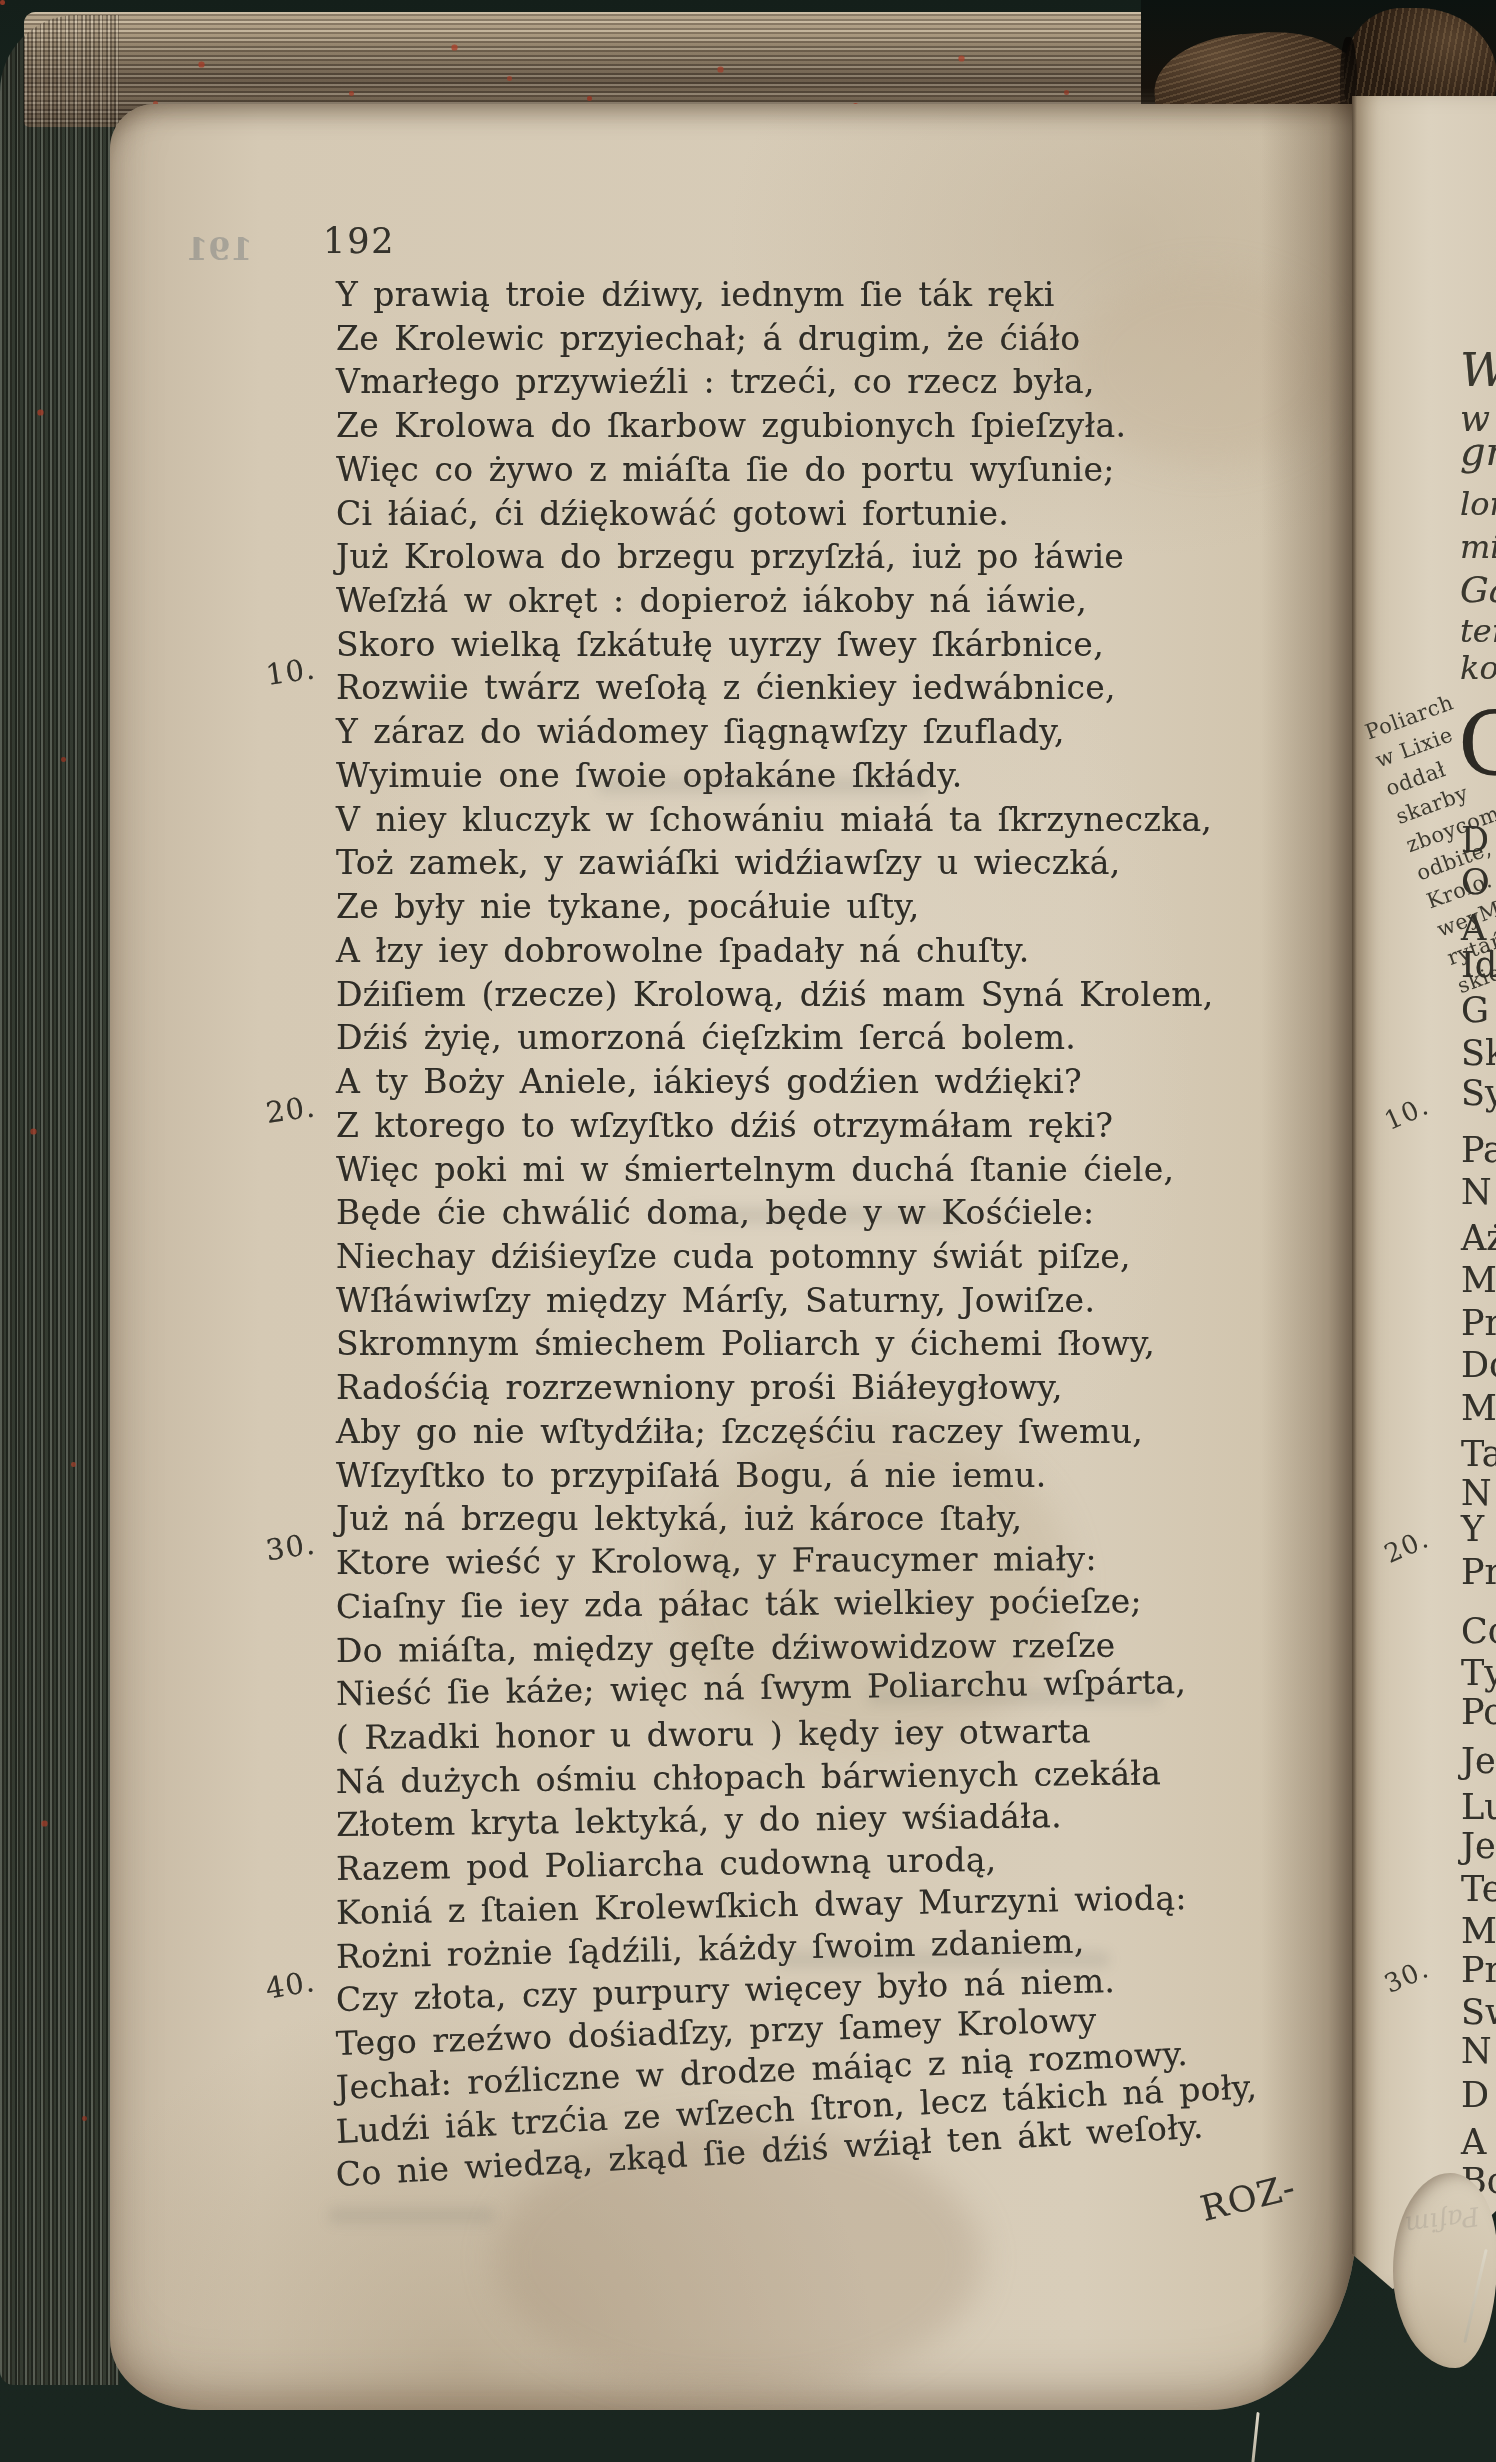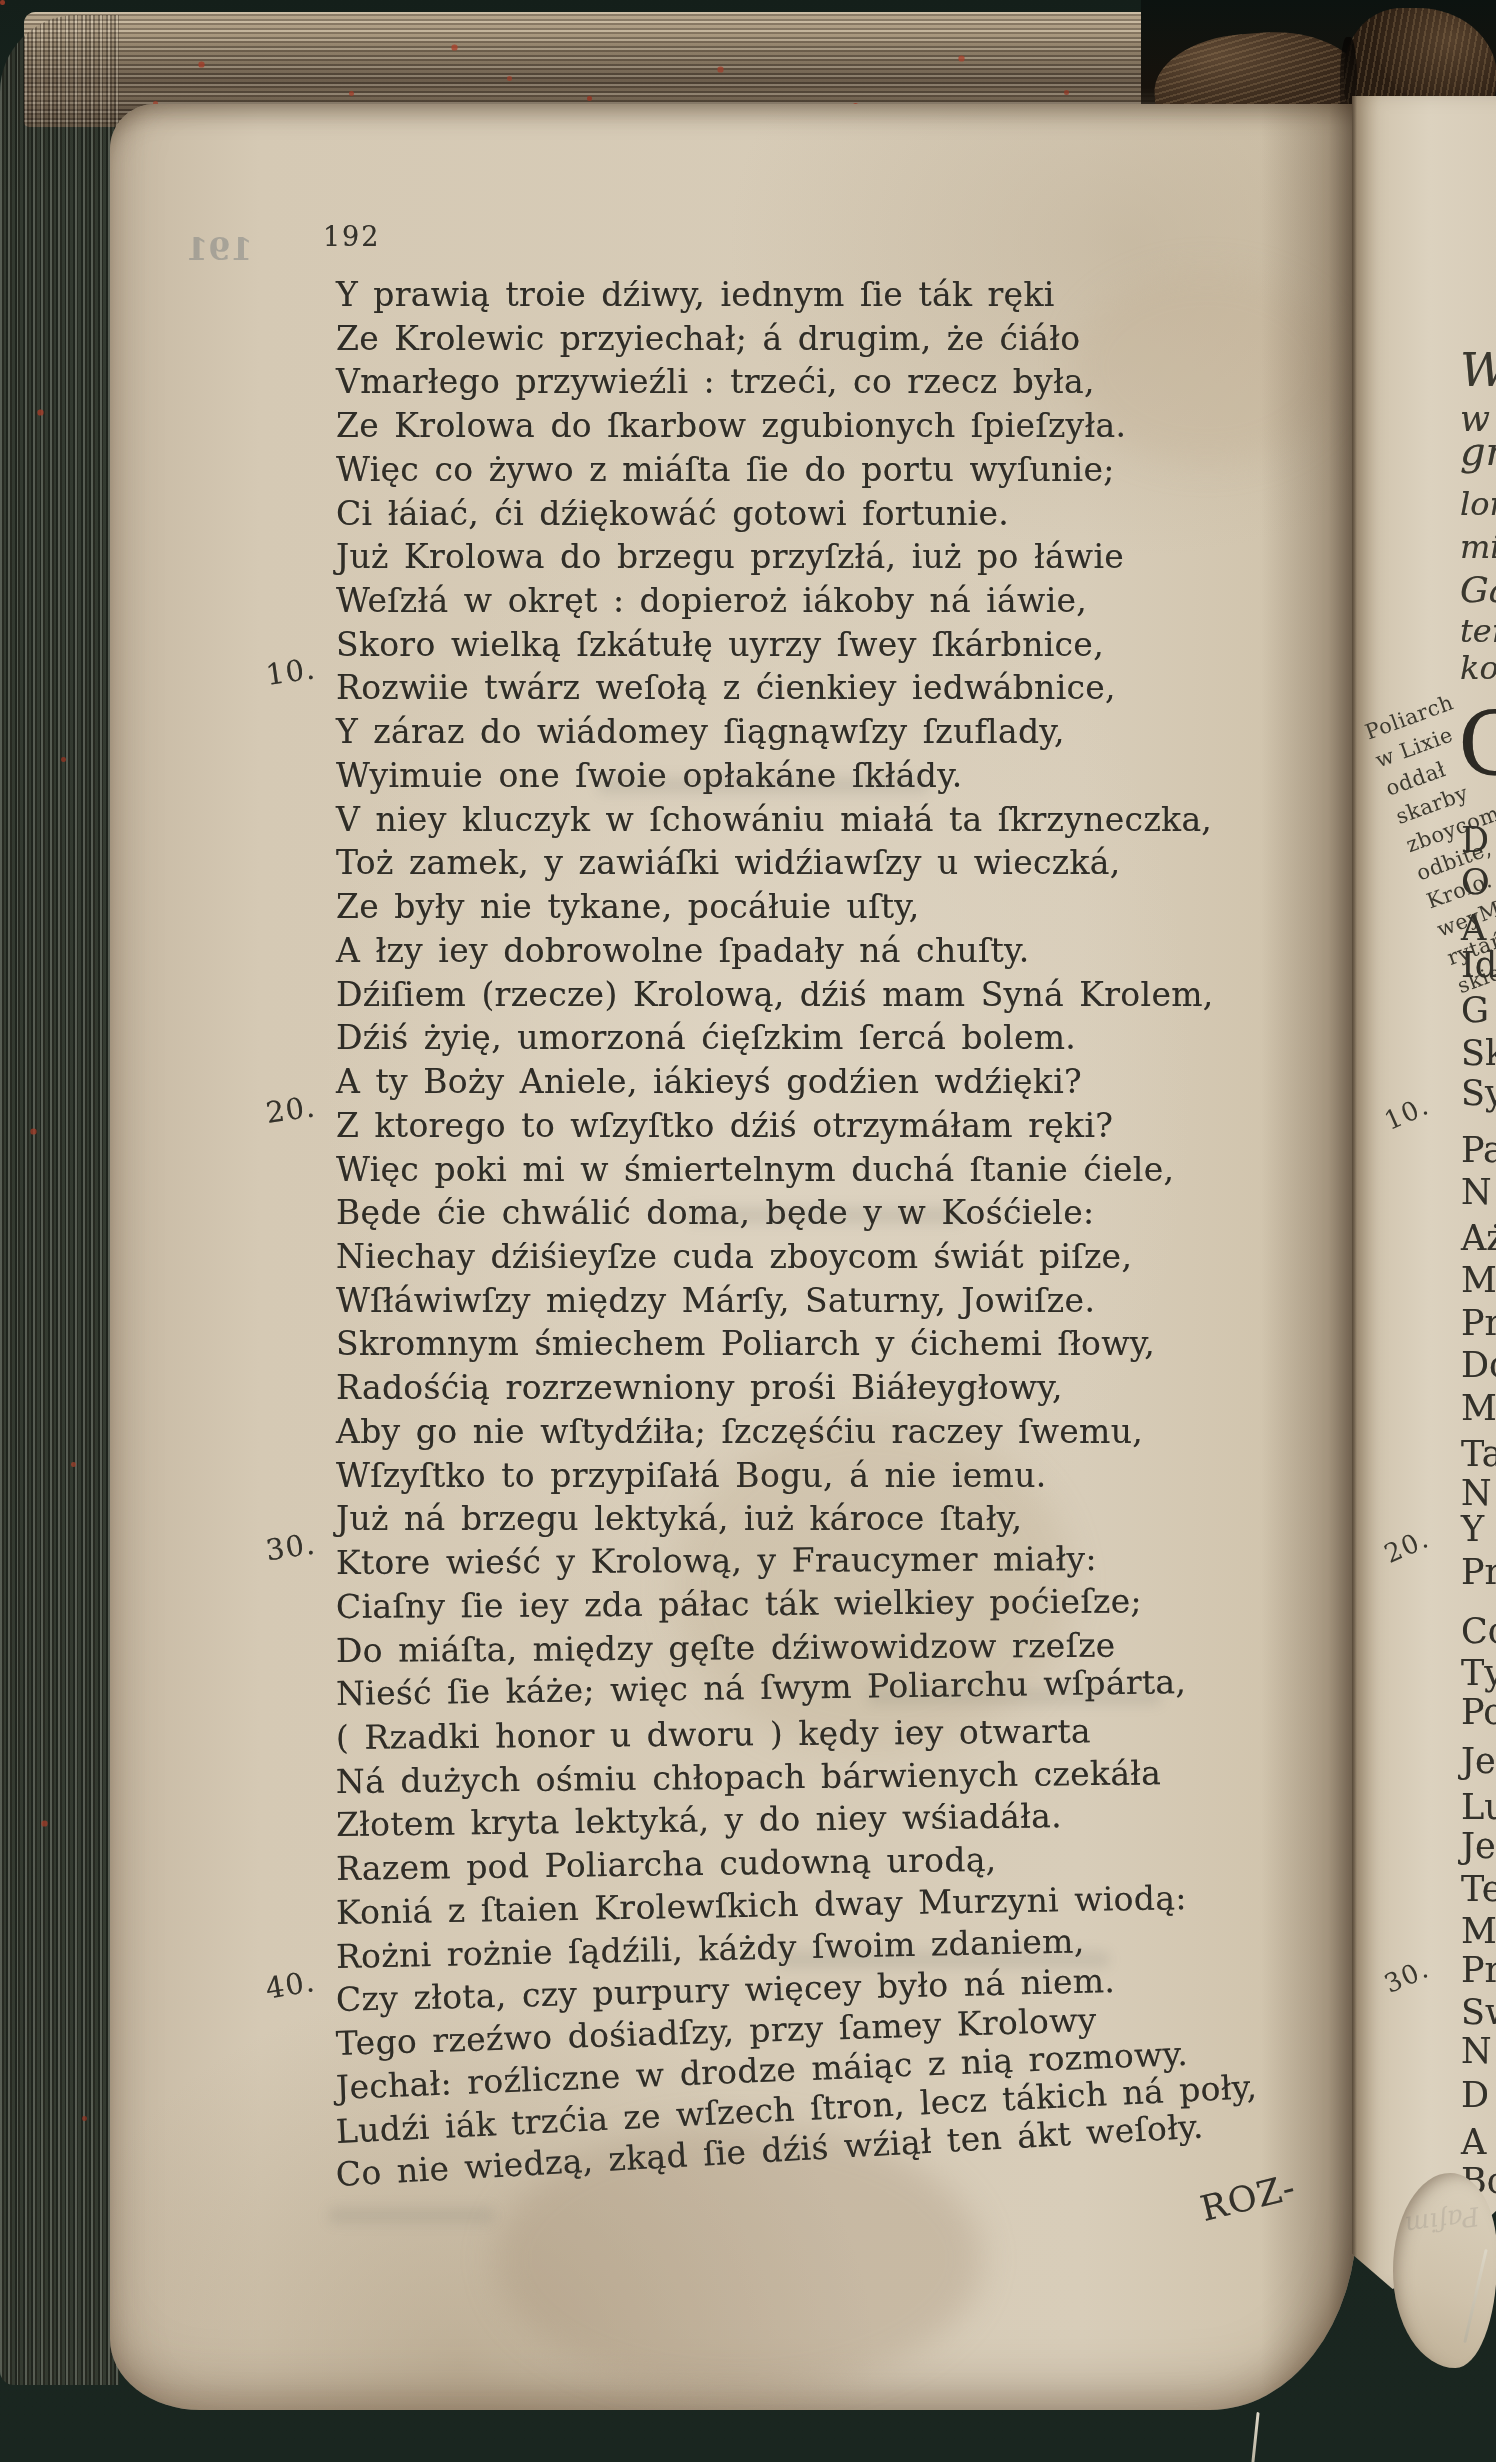--- a/index.html
+++ b/index.html
@@ -63,21 +63,21 @@
   .shade-gutter{position:absolute;right:0;top:0;width:96px;height:100%;
     background:linear-gradient(90deg,rgba(74,54,34,0) 0%,rgba(74,54,34,.30) 70%,rgba(46,32,20,.55) 100%);}
   .stain{position:absolute;border-radius:50%;filter:blur(16.7px);}
   .stain-a{left:564px;top:1315px;width:398px;height:333px;background:rgba(182,162,132,.22);}
   .stain-b{left:385px;top:2020px;width:487px;height:269px;background:rgba(158,138,110,.28);}
   .stain-c{left:962px;top:167px;width:269px;height:192px;background:rgba(190,172,142,.25);}
   .ghost-streak{position:absolute;height:16.7px;border-radius:7.7px;filter:blur(5.8px);
     background:rgba(108,108,100,.14);}
   
   .text-layer{position:absolute;left:110px;top:104px;width:1247px;height:2306px;color:#2f2d27;}
-  .page-number{position:absolute;left:213px;top:117px;font-size:27px;letter-spacing:1.9px;
+  .page-number{position:absolute;left:213px;top:117px;font-size:35px;letter-spacing:1.9px;
     color:#35332c;text-shadow:0 0 0.6px rgba(47,45,39,.5);}
   .running-title{position:absolute;left:507px;top:91px;width:526px;font-size:40px;
     font-style:italic;font-weight:bold;letter-spacing:0.6px;white-space:nowrap;color:#323028;
     text-shadow:0 0 0.6px rgba(47,45,39,.45);}
   .ghost-number{position:absolute;left:76px;top:126px;font-size:32px;font-weight:bold;
     color:rgba(88,100,108,.35);transform:scaleX(-1);filter:blur(0.6px);}
   .poem-line{position:absolute;left:226px;width:949px;font-size:33px;line-height:38px;
     letter-spacing:0.3px;word-spacing:4.5px;white-space:nowrap;transform-origin:left center;
     text-shadow:0 0 0.6px rgba(47,45,39,.42);}
   .margin-num{position:absolute;left:-103px;top:-14px;width:83px;text-align:right;
@@ -156,21 +156,21 @@
         <div class="poem-line" style="top: 697px;">V niey kluczyk w ſchowániu miałá ta ſkrzyneczka,</div>
         <div class="poem-line" style="top: 740px;">Toż zamek, y zawiáſki widźiawſzy u wieczká,</div>
         <div class="poem-line" style="top: 784px;">Ze były nie tykane, pocáłuie uſty,</div>
         <div class="poem-line" style="top: 828px;">A łzy iey dobrowolne ſpadały ná chuſty.</div>
         <div class="poem-line" style="top: 872px;">Dźiſiem (rzecze) Krolową, dźiś mam Syná Krolem,</div>
         <div class="poem-line" style="top: 915px;">Dźiś żyię, umorzoná ćięſzkim ſercá bolem.</div>
         <div class="poem-line" style="top: 959px;">A ty Boży Aniele, iákieyś godźien wdźięki?</div>
         <div class="poem-line" style="top: 1003px;">Z ktorego to wſzyſtko dźiś otrzymáłam ręki?<span class="margin-num">20.</span></div>
         <div class="poem-line" style="top: 1047px;">Więc poki mi w śmiertelnym duchá ſtanie ćiele,</div>
         <div class="poem-line" style="top: 1090px;">Będe ćie chwálić doma, będe y w Kośćiele:</div>
-        <div class="poem-line" style="top: 1134px;">Niechay dźiśieyſze cuda zboycom świát piſze,</div>
+        <div class="poem-line" style="top: 1134px;">Niechay dźiśieyſze cuda potomny świát piſze,</div>
         <div class="poem-line" style="top: 1178px;">Wſłáwiwſzy między Márſy, Saturny, Jowiſze.</div>
         <div class="poem-line" style="top: 1221px;">Skromnym śmiechem Poliarch y ćichemi ſłowy,</div>
         <div class="poem-line" style="top: 1265px;">Radośćią rozrzewniony prośi Biáłeygłowy,</div>
         <div class="poem-line" style="top: 1309px;">Aby go nie wſtydźiła; ſzczęśćiu raczey ſwemu,</div>
         <div class="poem-line" style="top: 1353px;">Wſzyſtko to przypiſałá Bogu, á nie iemu.</div>
         <div class="poem-line" style="top: 1396px;">Już ná brzegu lektyká, iuż károce ſtały,</div>
         <div class="poem-line" style="top: 1440px; transform: rotate(-0.3deg);">Ktore wieść y Krolową, y Fraucymer miały:<span class="margin-num">30.</span></div>
         <div class="poem-line" style="top: 1484px; transform: rotate(-0.4deg);">Ciaſny ſie iey zda páłac ták wielkiey poćieſze;</div>
         <div class="poem-line" style="top: 1528px; transform: rotate(-0.4deg);">Do miáſta, między gęſte dźiwowidzow rzeſze</div>
         <div class="poem-line" style="top: 1571px; transform: rotate(-0.8deg);">Nieść ſie káże; więc ná ſwym Poliarchu wſpárta,</div>

